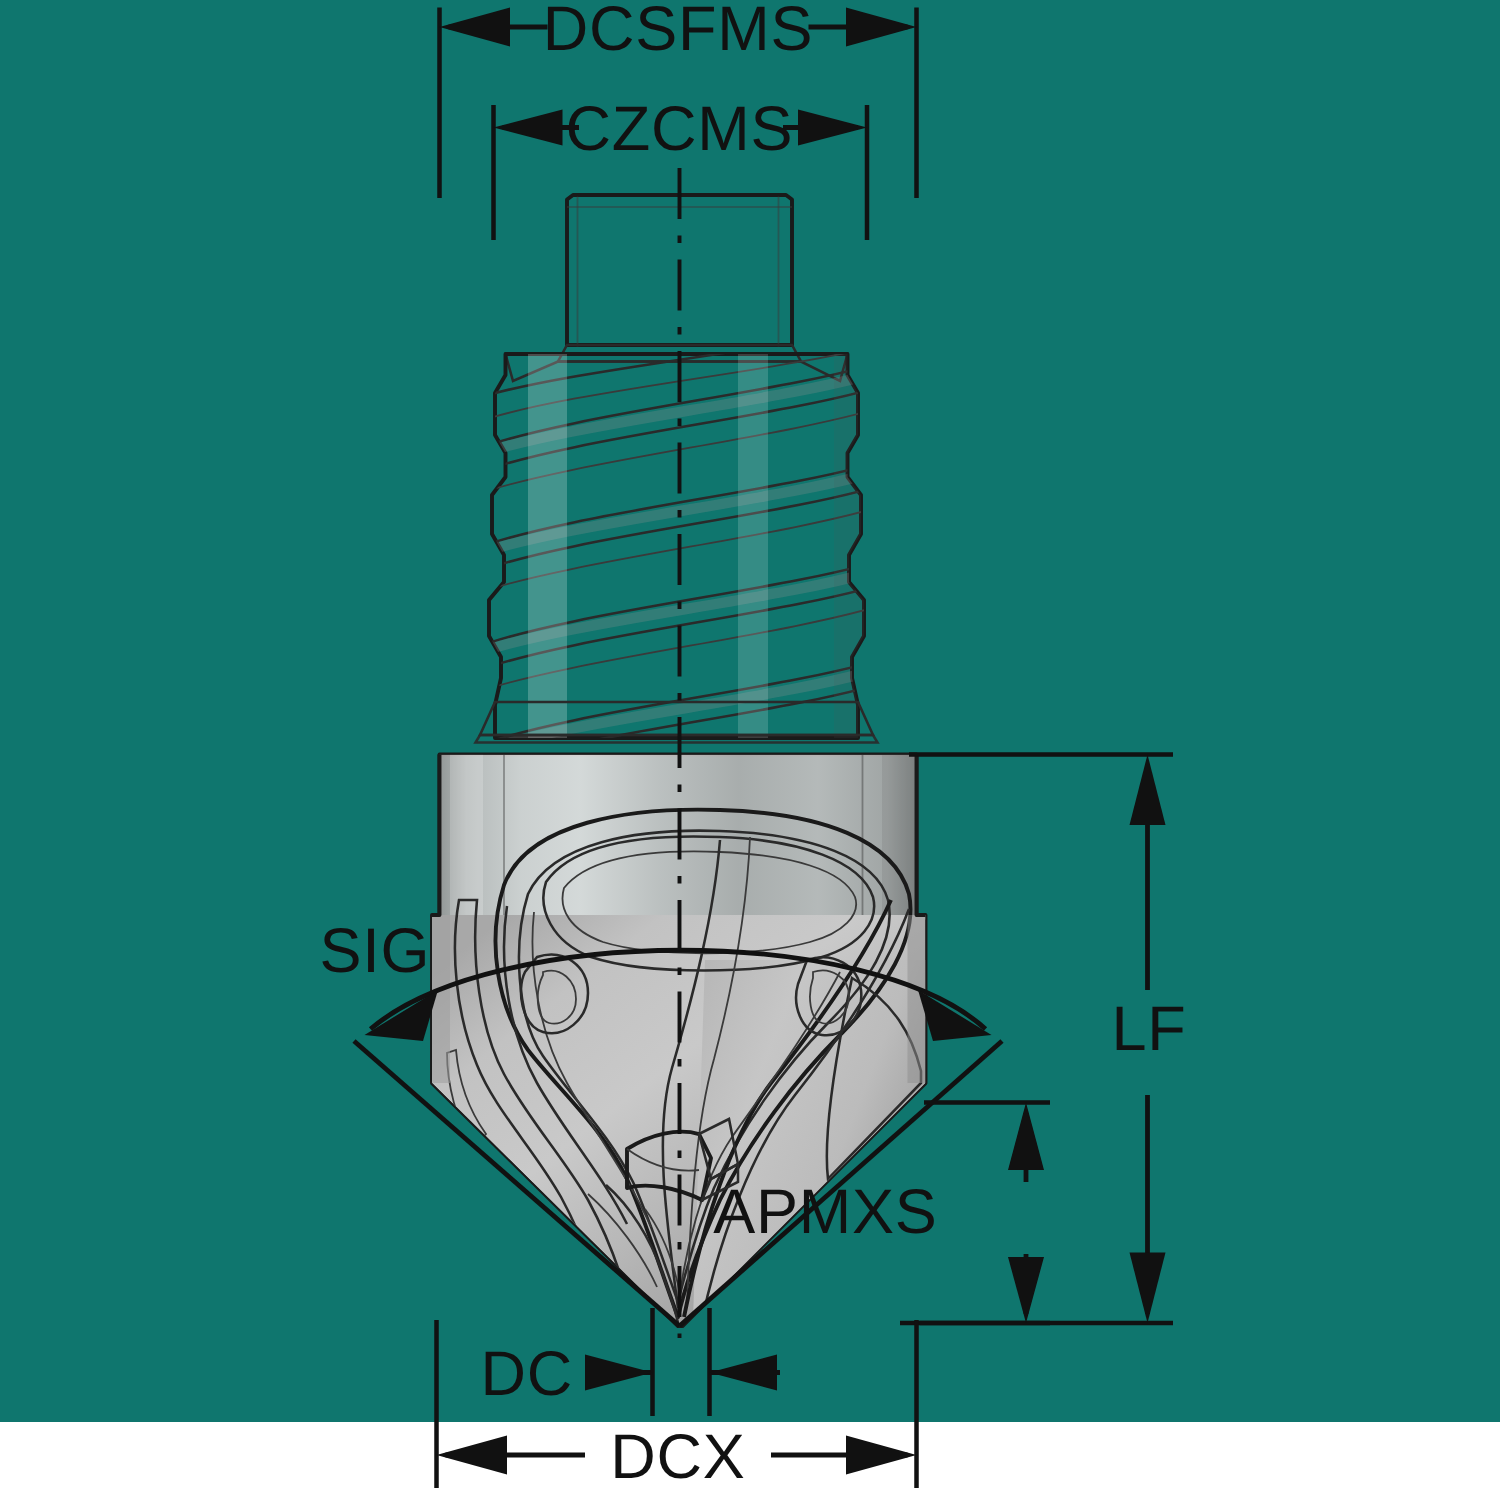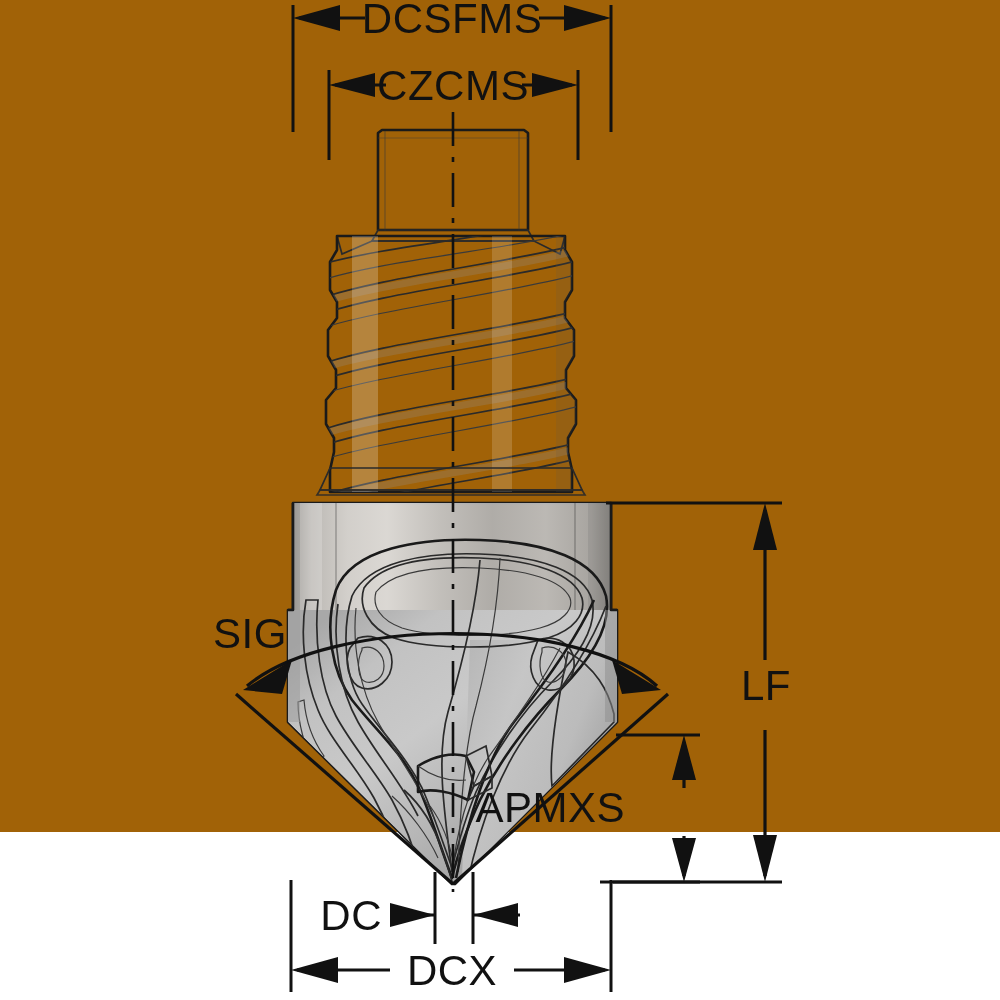--- a/index.html
+++ b/index.html
@@ -1,18 +1,18 @@
 <!DOCTYPE html>
 <html><head>
 <meta charset="utf-8">
 <style>
   html,body{margin:0;padding:0;background:#ffffff;}
   body{width:1000px;height:1000px;overflow:hidden;
        font-family:"Liberation Sans", sans-serif;}
-  #stage{position:relative;width:1000px;height:832px;background:#a16207;}
+  #stage{position:relative;width:1000px;height:948px;background:#0f766e;}
   svg.layer{position:absolute;left:0;top:0;width:1000px;height:1000px;}
   .dimtext{font-family:"Liberation Sans", sans-serif;font-size:42px;fill:#111;
            font-weight:400;letter-spacing:0.5px;}
   .dimline{stroke:#111;stroke-width:3.2;fill:none;stroke-linecap:butt;}
   .extline{stroke:#111;stroke-width:3.0;fill:none;}
   .arrowfill{fill:#111;}
   .outline{stroke:#1a1a1a;stroke-width:2.6;fill:none;stroke-linejoin:round;}
   .thinline{stroke:#2a2a2a;stroke-width:1.7;fill:none;}
   .hairline{stroke:#3a3a3a;stroke-width:1.2;fill:none;}
   .centerline{stroke:#111;stroke-width:2.6;fill:none;

